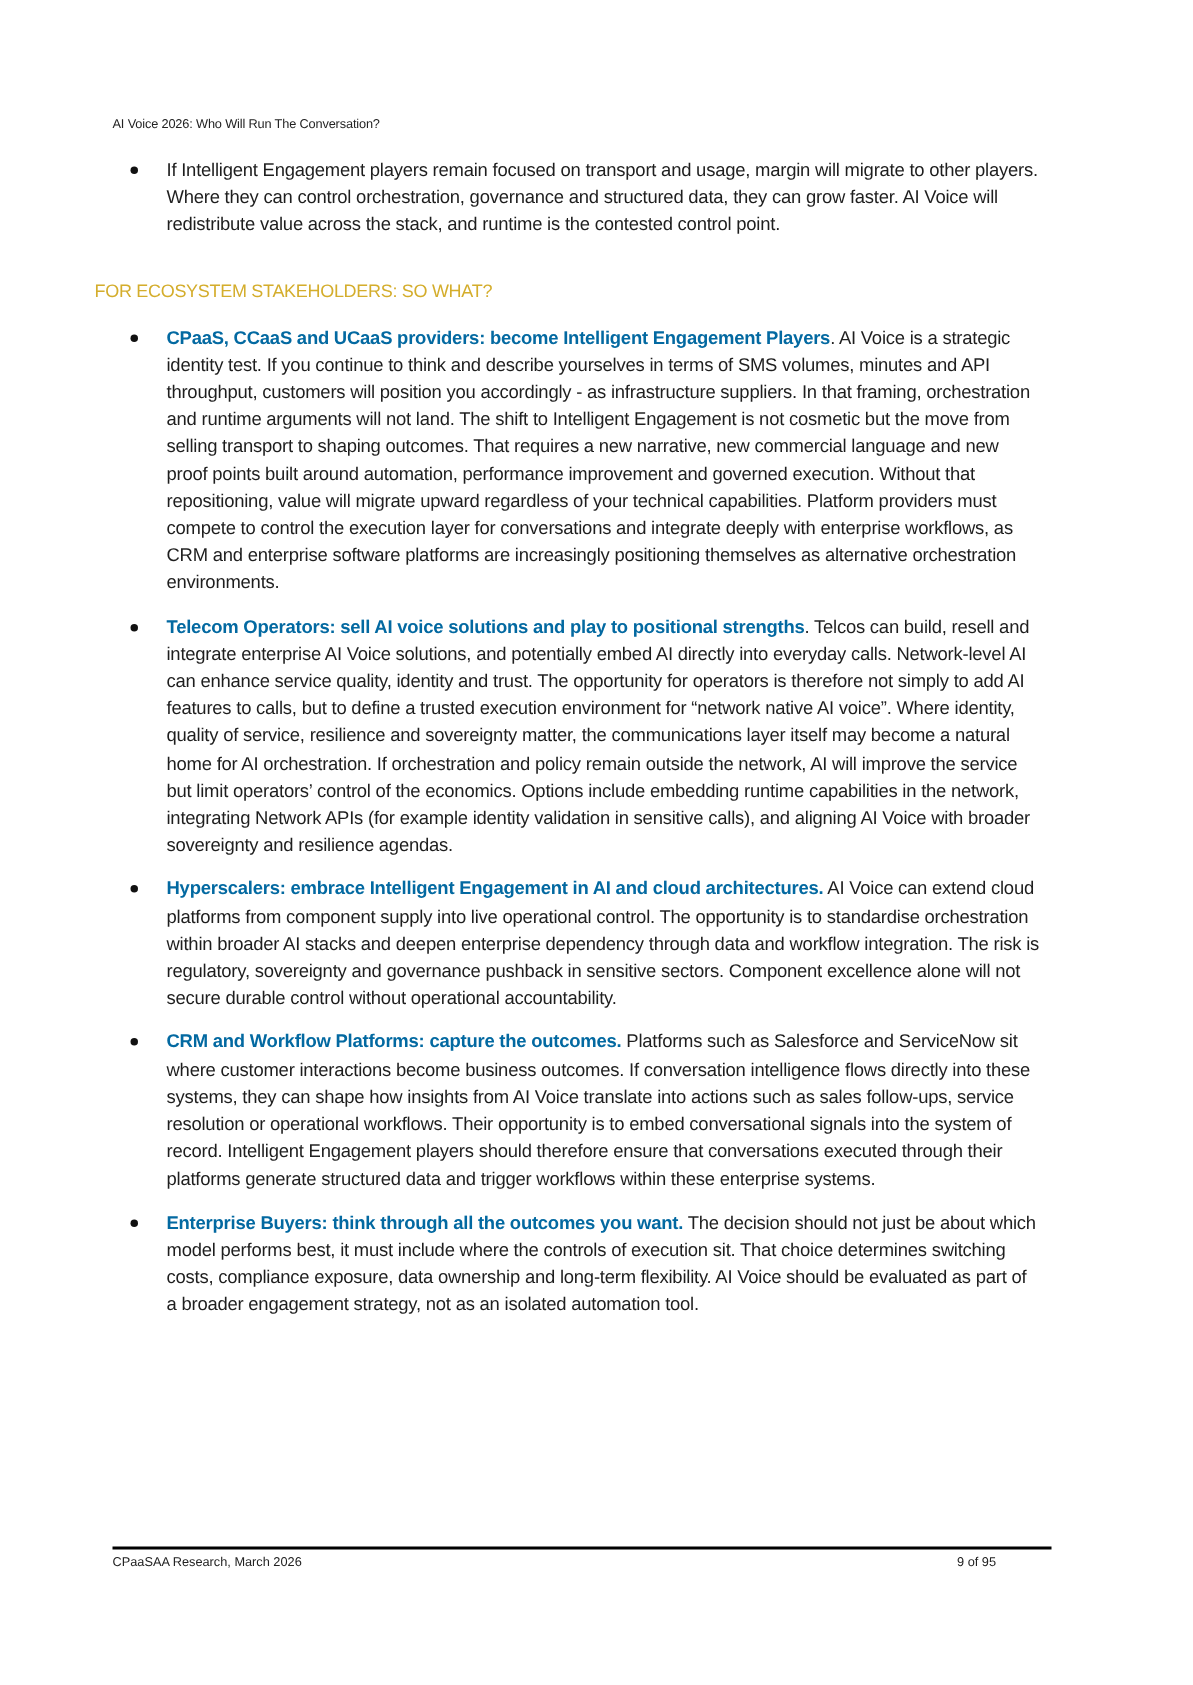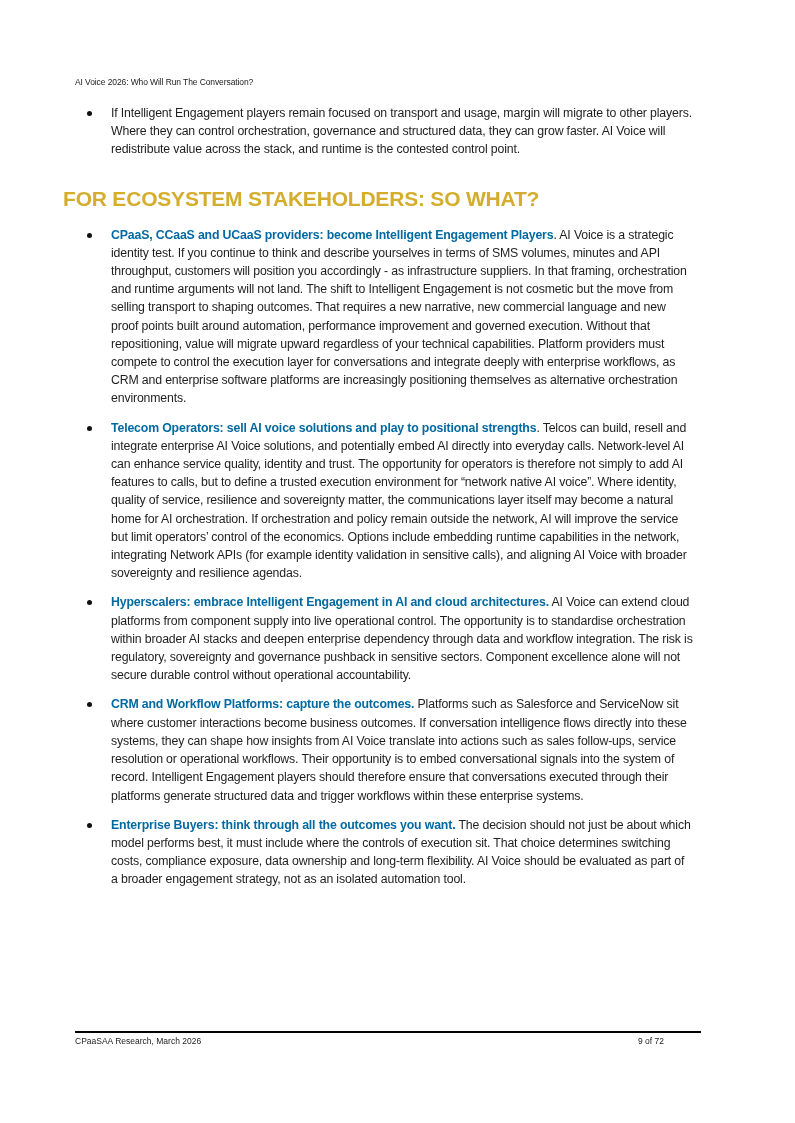--- a/index.html
+++ b/index.html
@@ -54,22 +54,22 @@
     }
     .bullet-item b {
       font-weight: bold;
       color: #0369a1;
     }
     .intro-list .bullet-item {
       margin-bottom: 0;
     }
     .section-heading {
       margin: 28px 0 15px 0;
-      font-size: 21px;
-      font-weight: bold;
+      font-size: 12px;
+      font-weight: normal;
       color: #d4ad2c;
       letter-spacing: -0.2px;
     }
     .footer-rule {
       position: absolute;
       left: 75px;
       top: 1031px;
       width: 626px;
       height: 2px;
       background: #000;
@@ -119,13 +119,13 @@
       <span class="bullet-dot"></span><b>CRM and Workflow Platforms: capture the outcomes.</b><span> Platforms such as Salesforce and ServiceNow sit where customer interactions become business outcomes. If conversation intelligence flows directly into these systems, they can shape how insights from AI Voice translate into actions such as sales follow-ups, service resolution or operational workflows. Their opportunity is to embed conversational signals into the system of record. Intelligent Engagement players should therefore ensure that conversations executed through their platforms generate structured data and trigger workflows within these enterprise systems.</span>
     </li>
     <li class="bullet-item">
       <span class="bullet-dot"></span><b>Enterprise Buyers: think through all the outcomes you want.</b><span> The decision should not just be about which model performs best, it must include where the controls of execution sit. That choice determines switching costs, compliance exposure, data ownership and long-term flexibility. AI Voice should be evaluated as part of a broader engagement strategy, not as an isolated automation tool.</span>
     </li>
   </ul>
 </div>
 
 <div class="footer-rule"></div>
 <div class="footer-left">CPaaSAA  Research, March 2026</div>
-<div class="footer-right">9 of 72</div>
+<div class="footer-right">9 of 95</div>
 
 </body></html>

